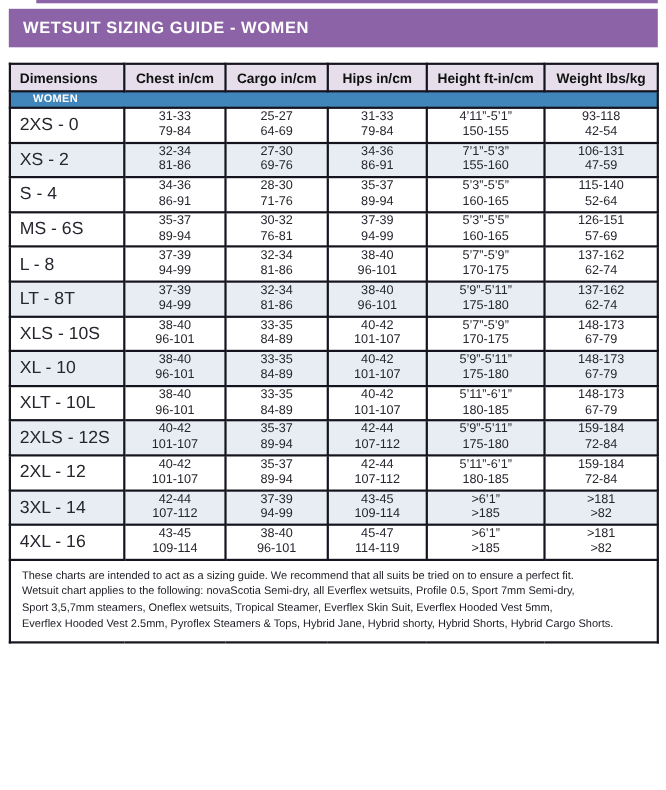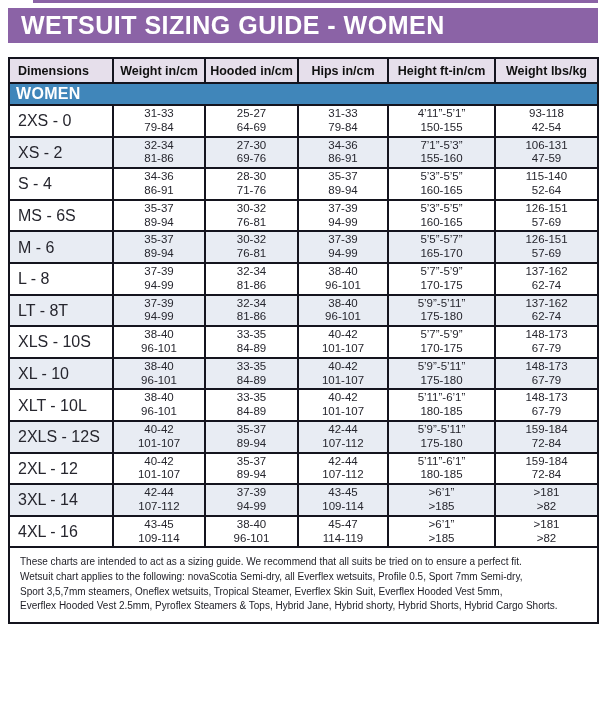--- a/index.html
+++ b/index.html
@@ -17,41 +17,41 @@
     font-family:"Liberation Sans",sans-serif;color:var(--text);
   }
   .top-line{
     position:absolute;top:0;left:33px;width:565px;height:3px;
     background:var(--title_bar);
   }
   .title-bar{
     position:absolute;top:8px;left:8px;width:590px;height:35px;
     background:var(--title_bar);color:#fff;
     display:flex;align-items:center;padding-left:13px;
-    font-size:25px;font-weight:bold;letter-spacing:0.5px;
+    font-size:15px;font-weight:bold;letter-spacing:0.5px;
   }
   table.sizing{
     position:absolute;top:57px;left:8px;width:589px;
     border-collapse:collapse;table-layout:fixed;
     border:2px solid var(--table_border);
   }
   table.sizing th, table.sizing td{
     border:2px solid var(--table_border);
     font-family:"Liberation Sans",sans-serif;
   }
   thead th{
     background:var(--header_row_bg);
     font-size:12.5px;font-weight:bold;color:#111;
     height:25px;text-align:center;padding:2px 0;
   }
   thead th.dim{text-align:left;padding-left:8px;}
   tr.section td{
     background:var(--section_band);color:#fff;
-    font-size:16px;font-weight:bold;text-align:left;
-    height:14px;padding:1px 6px;letter-spacing:0.3px;
+    font-size:10px;font-weight:bold;text-align:left;
+    height:14px;padding:1px 20px;letter-spacing:0.3px;
   }
   tbody td{
     font-size:11.5px;text-align:center;line-height:1.2;
     height:31px;padding:1px 2px;white-space:pre-line;color:#26262e;
   }
   tbody td.dim{
     text-align:left;padding-left:8px;white-space:normal;font-size:16px;
   }
   tbody tr.alt{background:var(--alt_row_bg);}
   tfoot td.footer-note{
@@ -74,22 +74,22 @@
     <col style="width:104px">
       <col style="width:92px">
       <col style="width:93px">
     <col style="width:90px">
       <col style="width:107px">
       <col style="width:103px">
   </colgroup>
   <thead>
     <tr>
       <th class="dim">Dimensions</th>
-      <th>Weight in/cm</th>
-      <th>Hooded in/cm</th>
+      <th>Chest in/cm</th>
+      <th>Cargo in/cm</th>
       <th>Hips in/cm</th>
       <th>Height ft-in/cm</th>
       <th>Weight lbs/kg</th>
     </tr>
     <tr class="section">
       <td colspan="6">WOMEN</td>
     </tr>
   </thead>
   <tbody>
       <tr>
@@ -134,33 +134,20 @@
       <tr>
     <td class="dim">MS - 6S</td>
     <td>35-37
 89-94</td>
     <td>30-32
 76-81</td>
     <td>37-39
 94-99</td>
     <td>5’3”-5’5”
 160-165</td>
-    <td>126-151
-57-69</td>
-  </tr>
-      <tr class="alt">
-    <td class="dim">M - 6</td>
-    <td>35-37
-89-94</td>
-    <td>30-32
-76-81</td>
-    <td>37-39
-94-99</td>
-    <td>5’5”-5’7”
-165-170</td>
     <td>126-151
 57-69</td>
   </tr>
       <tr>
     <td class="dim">L - 8</td>
     <td>37-39
 94-99</td>
     <td>32-34
 81-86</td>
     <td>38-40

